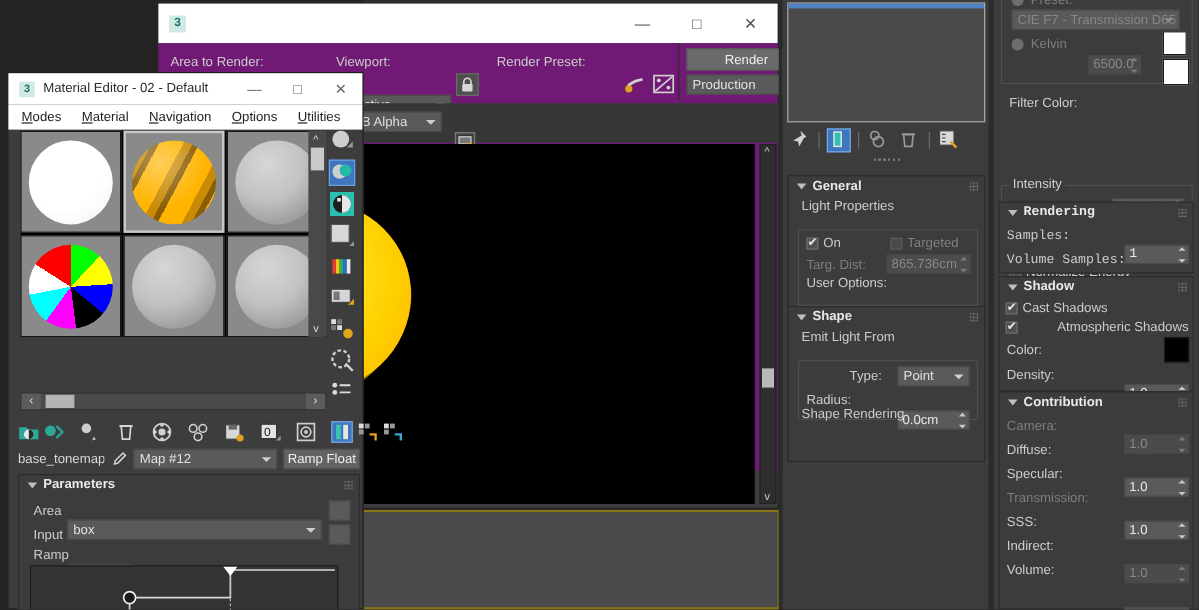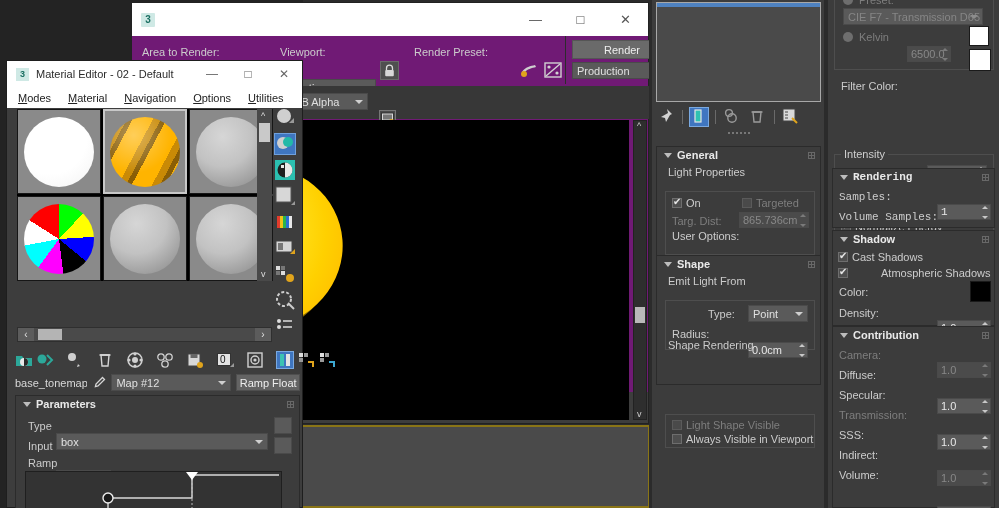--- a/index.html
+++ b/index.html
@@ -500,21 +500,21 @@
       <div class="ddl" style="width:122px;">Map #12</div>
       <div style="width:65px;height:17px;background:#636363;border:1px solid #4f4f4f;color:#eee;text-align:center;line-height:16px;">Ramp Float</div>
     </div>
 
     <div id="mted-params">
       <div class="rollout-hdr">
         <span class="tri"></span>
         <span>Parameters</span>
         <span class="grip"></span>
       </div>
-      <div class="abs lbl" style="left:12px; top:24px;">Type</div>
+      <div class="abs lbl" style="left:12px; top:24px;">Area</div>
       <div class="abs ddl" style="left:40px; top:21px; width:212px;">box</div>
       <div class="abs" style="left:258px; top:21px; width:18px; height:17px; background:#5a5a5a; border:1px solid #4a4a4a;"></div>
 
       <div class="abs lbl" style="left:12px; top:44px;">Input</div>
       <div class="abs spin" style="left:40px; top:41px; width:55px;">
         <span>0.0</span>
         <span class="arr">
             <i class="u"></i>
             <i class="d"></i>
           </span>
@@ -617,30 +617,20 @@
         <div class="abs lbl" style="left:6px; top:27px;">Radius:</div>
         <div class="abs spin" style="left:82px; top:24px; width:60px;">
           <span>0.0cm</span>
           <span class="arr">
               <i class="u"></i>
               <i class="d"></i>
             </span>
         </div>
       </div>
       <div class="abs lbl" style="left:11px; top:83px;text-align:right;">Shape Rendering</div>
-      <div class="abs gbox" style="left:8px; top:92px; width:150px; height:34px;">
-        <div class="abs chk" style="left:6px; top:4px;">
-          <span class="box dis"></span>
-          <span class="lbl dim">Light Shape Visible</span>
-        </div>
-        <div class="abs chk" style="left:6px; top:18px;">
-          <span class="box"></span>
-          <span class="lbl">Always Visible in Viewport</span>
-        </div>
-      </div>
     </div>
   </div>
 
   <div class="abs" id="lp-right">
 
     <div class="abs gbox" style="left:6px; top:-10px; width:160px; height:80px;">
       <div class="abs radio" style="left:8px; top:4px;"></div>
       <div class="abs lbl dim" style="left:24px; top:3px;">Preset:</div>
       <div class="abs ddl dis" style="left:8px; top:17px; width:140px;">CIE F7 - Transmission D65</div>
       <div class="abs radio" style="left:8px; top:41px;"></div>

